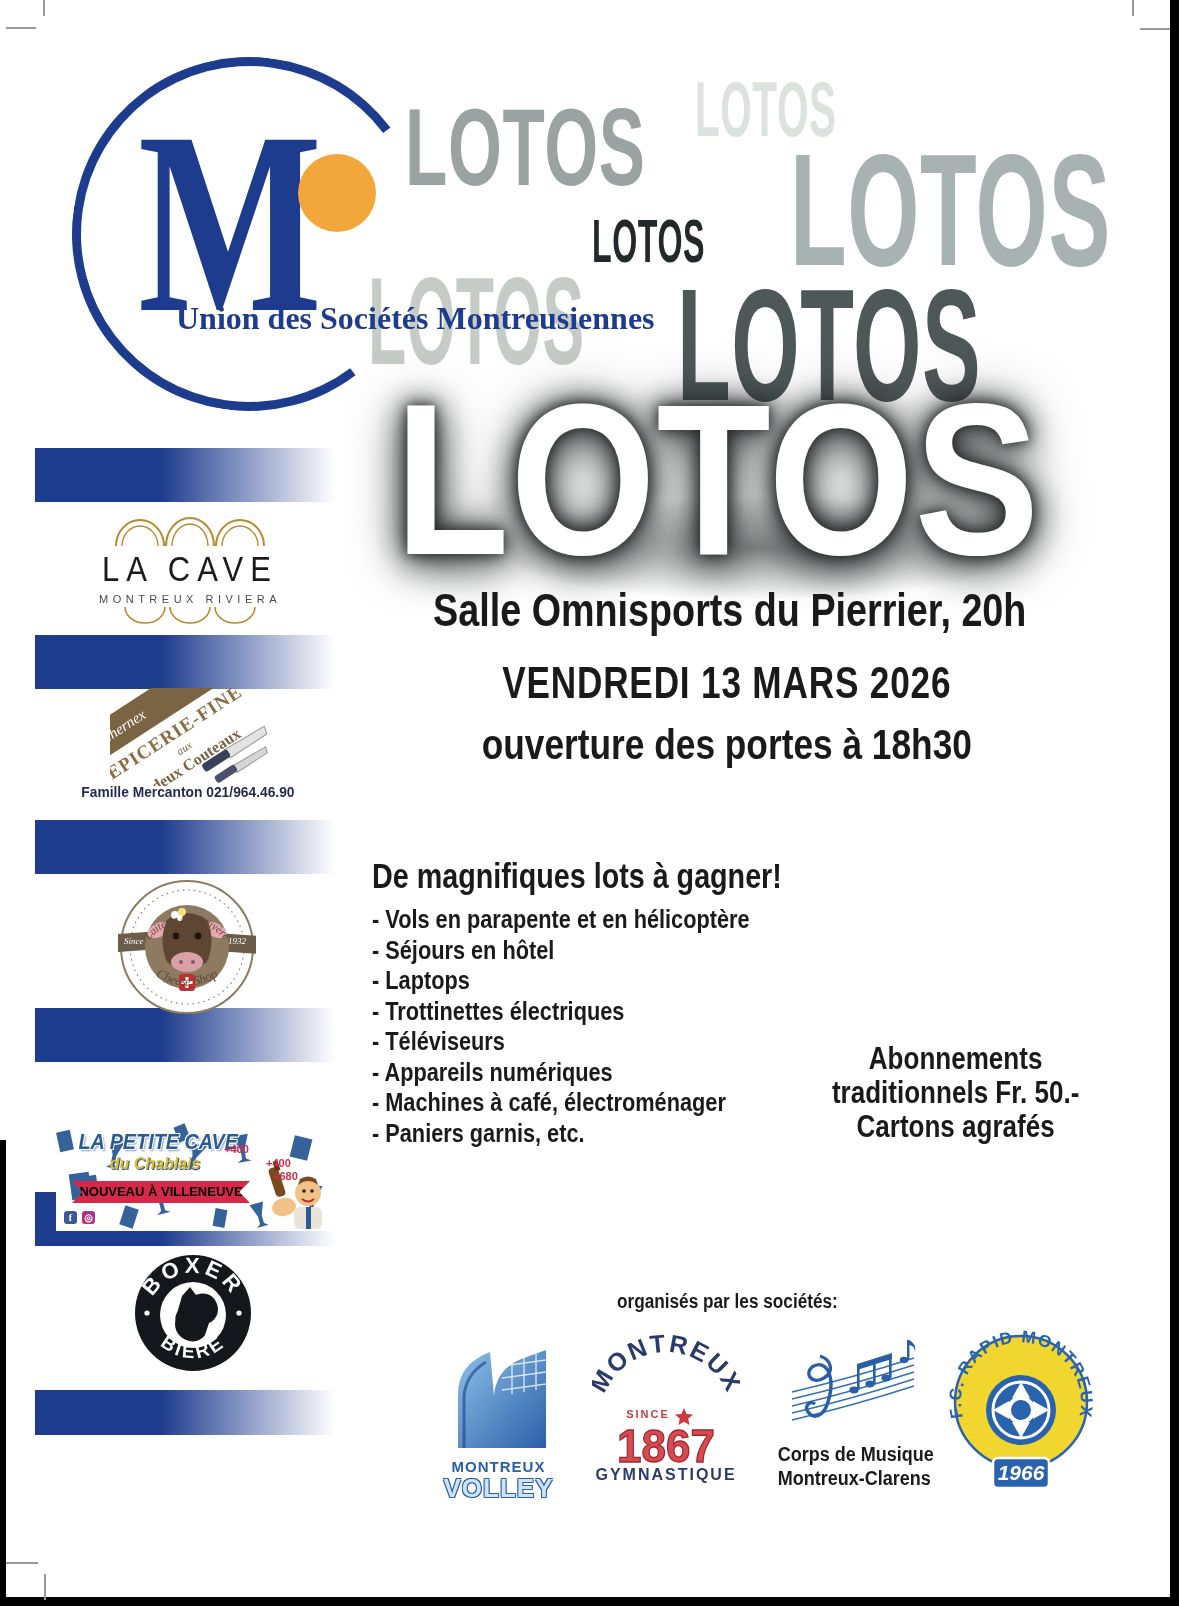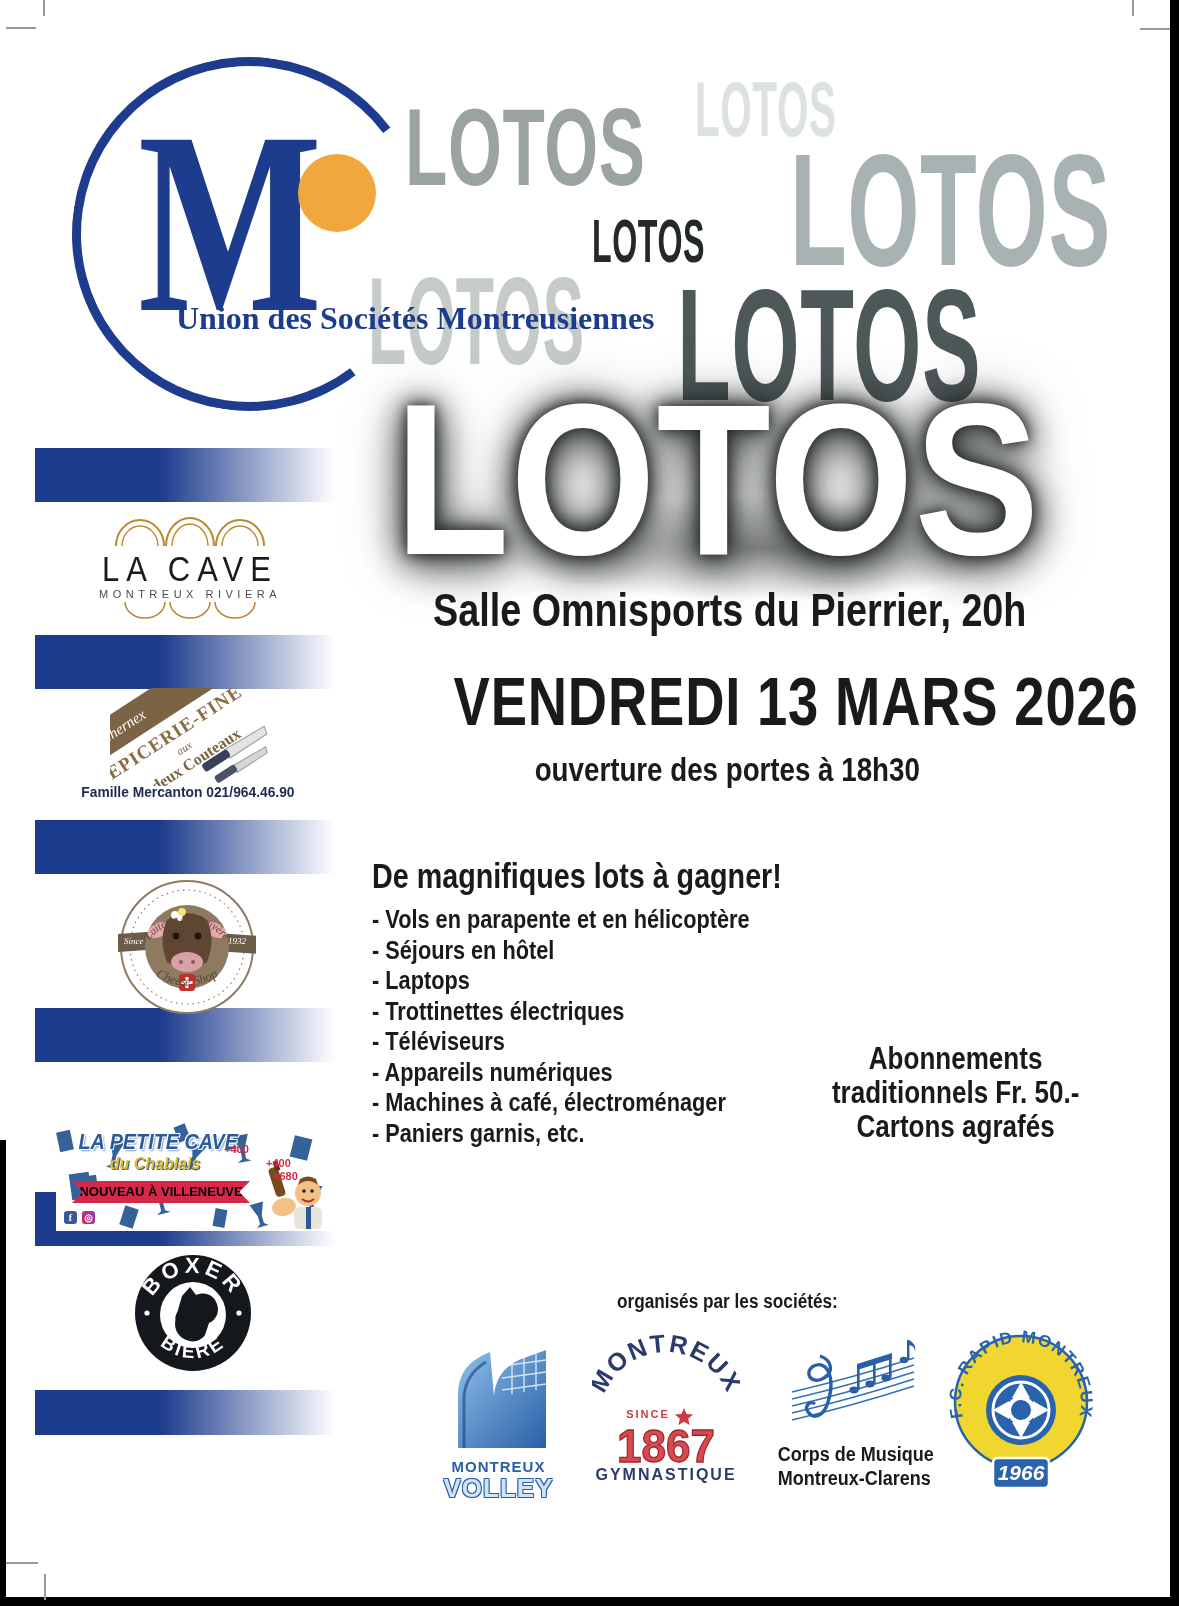--- a/index.html
+++ b/index.html
@@ -33,23 +33,23 @@
   .lt7{left:395px;top:372px;font-size:215px;transform:scaleX(.87);color:#ffffff;z-index:6;
        text-shadow:0 0 14px rgba(30,34,34,.95),0 0 30px rgba(30,34,34,.85),0 10px 45px rgba(30,34,34,.75),0 0 60px rgba(30,34,34,.5);}
   .lotos-smudge{left:380px;top:488px;width:760px;height:150px;z-index:5;
        background:radial-gradient(ellipse 50% 50% at 50% 40%, rgba(25,30,30,.50), rgba(25,30,30,0) 70%);}
 
   
   .main-col{left:368px;top:585px;width:718px;text-align:center;color:#1a1a1a;z-index:7;}
   .cx{display:inline-block;font-weight:bold;white-space:nowrap;}
   .loc{font-size:46px;line-height:1.12;}
   .loc .cx{transform:scaleX(.82);}
-  .date-line{margin-top:30px;font-size:68px;line-height:1.0;}
+  .date-line{margin-top:24px;font-size:44px;line-height:1.0;}
   .date-line .cx{transform:scaleX(.80);letter-spacing:1px;}
-  .doors-line{margin-top:16px;font-size:33px;}
+  .doors-line{margin-top:16px;font-size:42px;}
   .doors-line .cx{transform:scaleX(.84);}
   .prizes-title{left:372px;top:856px;font-size:35px;font-weight:bold;color:#1a1a1a;z-index:7;}
   .prizes-title .cx{transform:scaleX(.82);transform-origin:left center;}
   .prizes{left:372px;top:904px;z-index:7;color:#1a1a1a;}
   .prizes div{font-size:26.5px;font-weight:bold;line-height:30.5px;white-space:nowrap;
               transform:scaleX(.82);transform-origin:left top;}
   .subs{left:770px;top:1042px;width:320px;text-align:center;color:#1a1a1a;z-index:7;}
   .subs div{font-size:31px;font-weight:bold;line-height:34px;white-space:nowrap;
             transform:scaleX(.84);transform-origin:right top;}
   .resa{left:368px;top:1180px;width:718px;text-align:center;font-size:32px;font-weight:bold;
@@ -61,21 +61,21 @@
 
   
   .bar{left:35px;width:300px;height:54px;z-index:1;
        background:linear-gradient(90deg,#1e3c8e 0%,#1e3c8e 42%,rgba(30,60,142,0) 100%);}
   .bar1{top:448px;} .bar2{top:635px;} .bar3{top:820px;}
   .bar4{top:1008px;} .bar5{top:1192px;} .bar6{top:1390px;height:45px;}
 
   
   .lacave{left:95px;top:504px;width:190px;text-align:center;z-index:2;}
   .lacave-name{font-size:31px;letter-spacing:7px;color:#1a1a1a;white-space:nowrap;transform:scaleY(1.12);}
-  .lacave-sub{font-size:11px;letter-spacing:4.5px;color:#4a4a4a;white-space:nowrap;}
+  .lacave-sub{font-size:11px;letter-spacing:4.5px;color:#4a4a4a;margin-top:5px;white-space:nowrap;}
 
   
   .epicerie-contact{left:60px;top:783px;width:255px;text-align:center;font-size:15px;font-weight:bold;
                     color:#1f2a4d;z-index:2;white-space:nowrap;}
   .epicerie-contact .cx{transform:scaleX(.92);}
 
   
   .pcave{left:56px;top:1123px;width:278px;height:108px;background:#fff;z-index:2;overflow:hidden;}
   .pcave-title{position:absolute;left:14px;top:6px;width:170px;text-align:center;font-size:22px;
         font-weight:bold;font-style:italic;color:#2b5a94;white-space:nowrap;transform:scaleX(.9);

